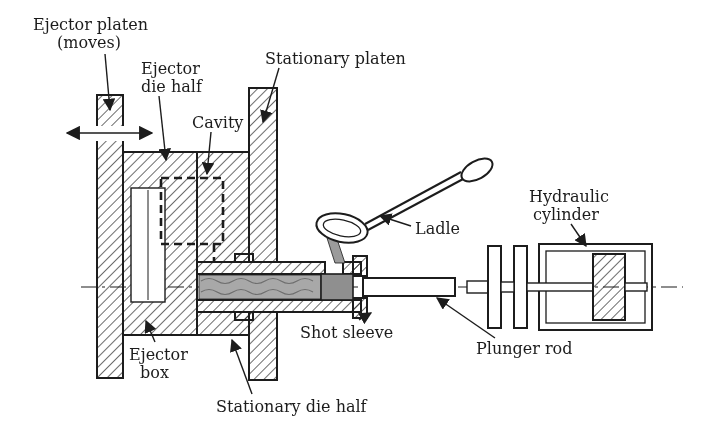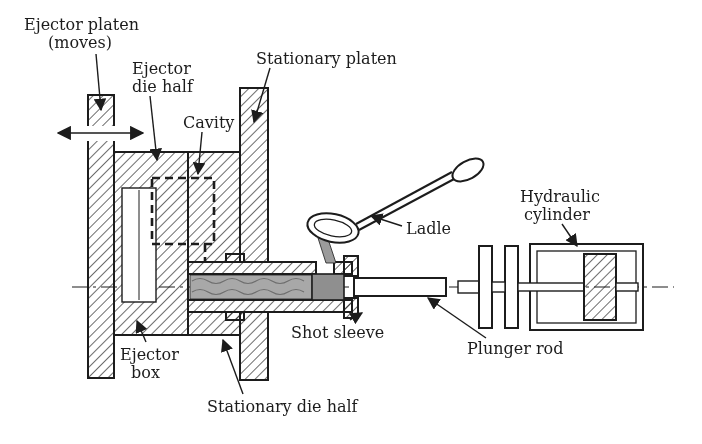--- a/index.html
+++ b/index.html
@@ -2,20 +2,21 @@
 <html><head>
 <meta charset="utf-8">
 <style>
   html,body { margin:0; padding:0; background:#ffffff; }
   .stage {
     position:relative;
     width:674px; height:444px;
     background:#ffffff;
     font-family:"DejaVu Serif", serif;
     overflow:hidden;
+    margin-left:9px;
   }
   svg { display:block; }
   .lbl {
     font-family:"DejaVu Serif", serif;
     font-size:16px;
     fill:#1c1c1c;
   }
   .hatch { fill:url(#hatchpat); stroke:#1c1c1c; stroke-width:2; }
   .white { fill:#ffffff; stroke:#1c1c1c; stroke-width:2; }
   .white-thin { fill:#ffffff; stroke:#1c1c1c; stroke-width:1.4; }

